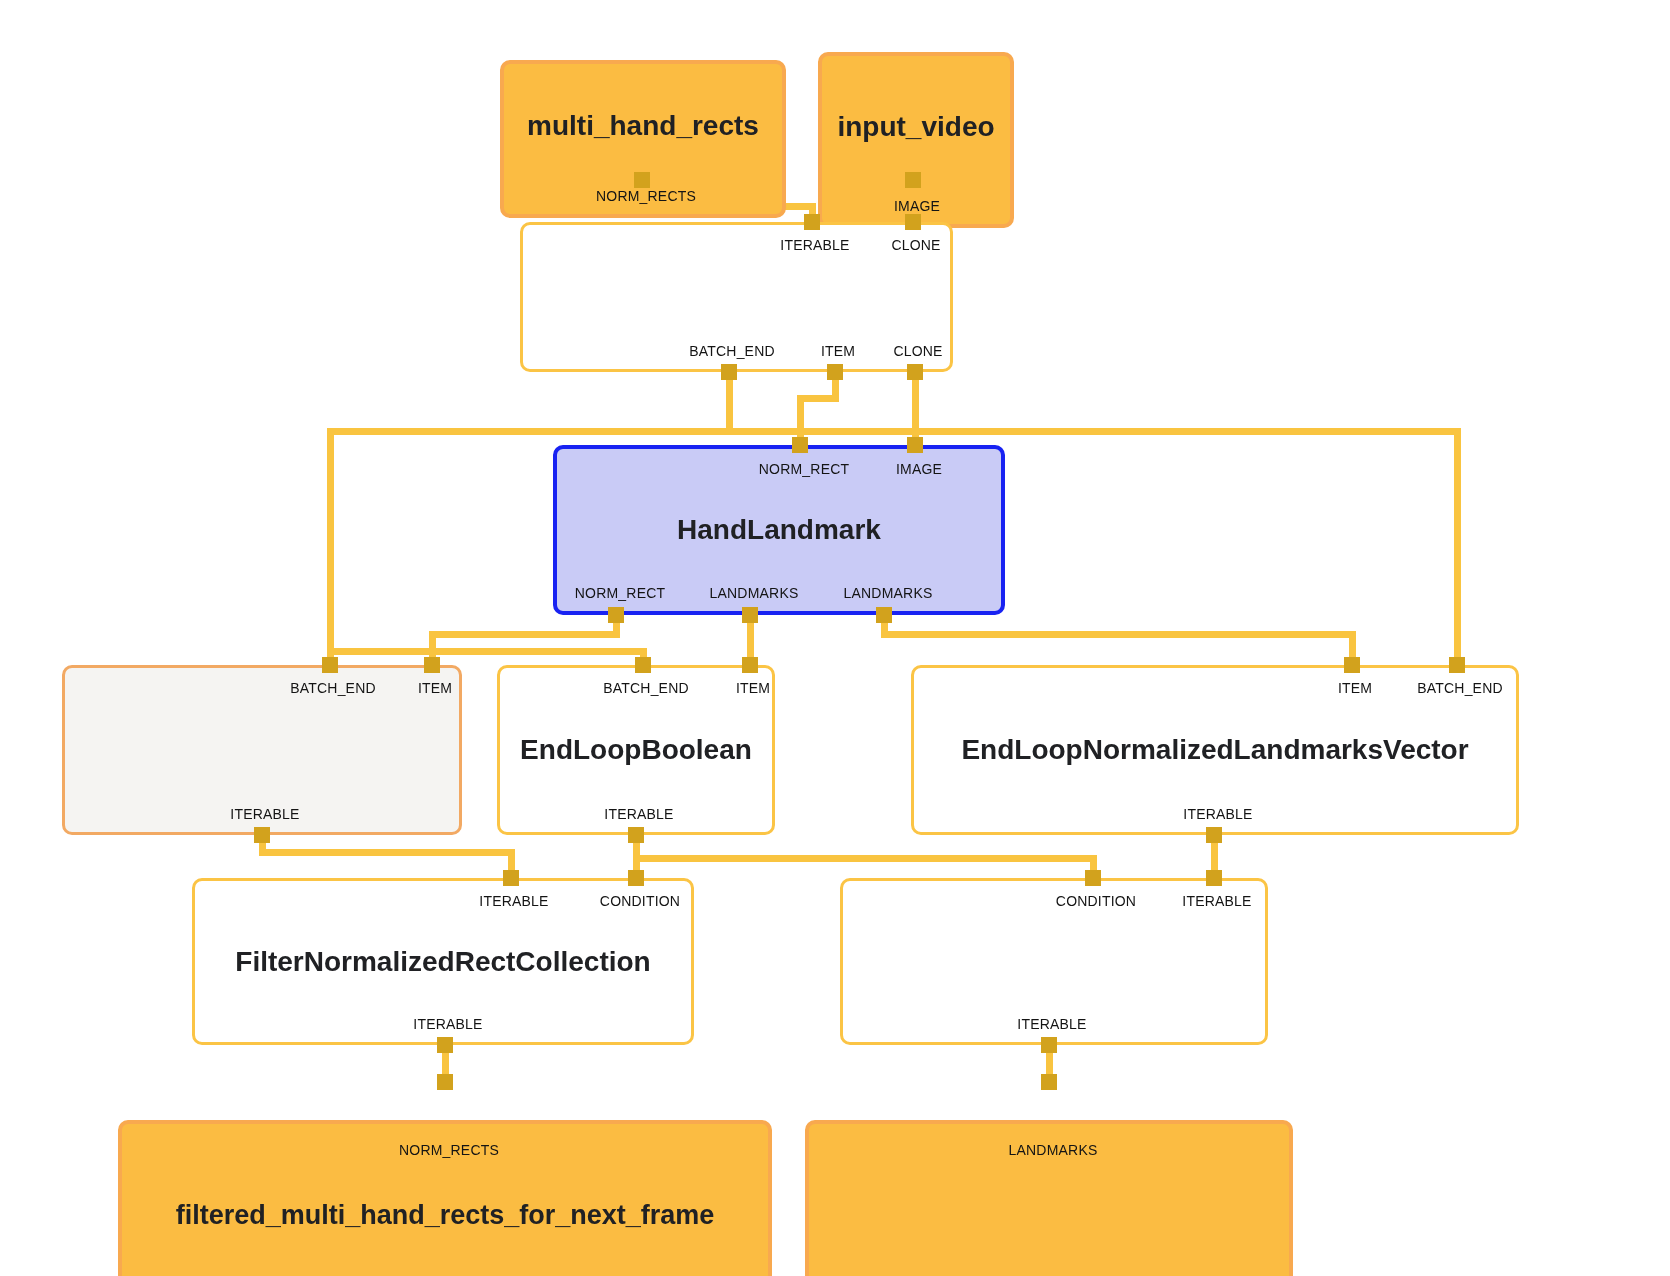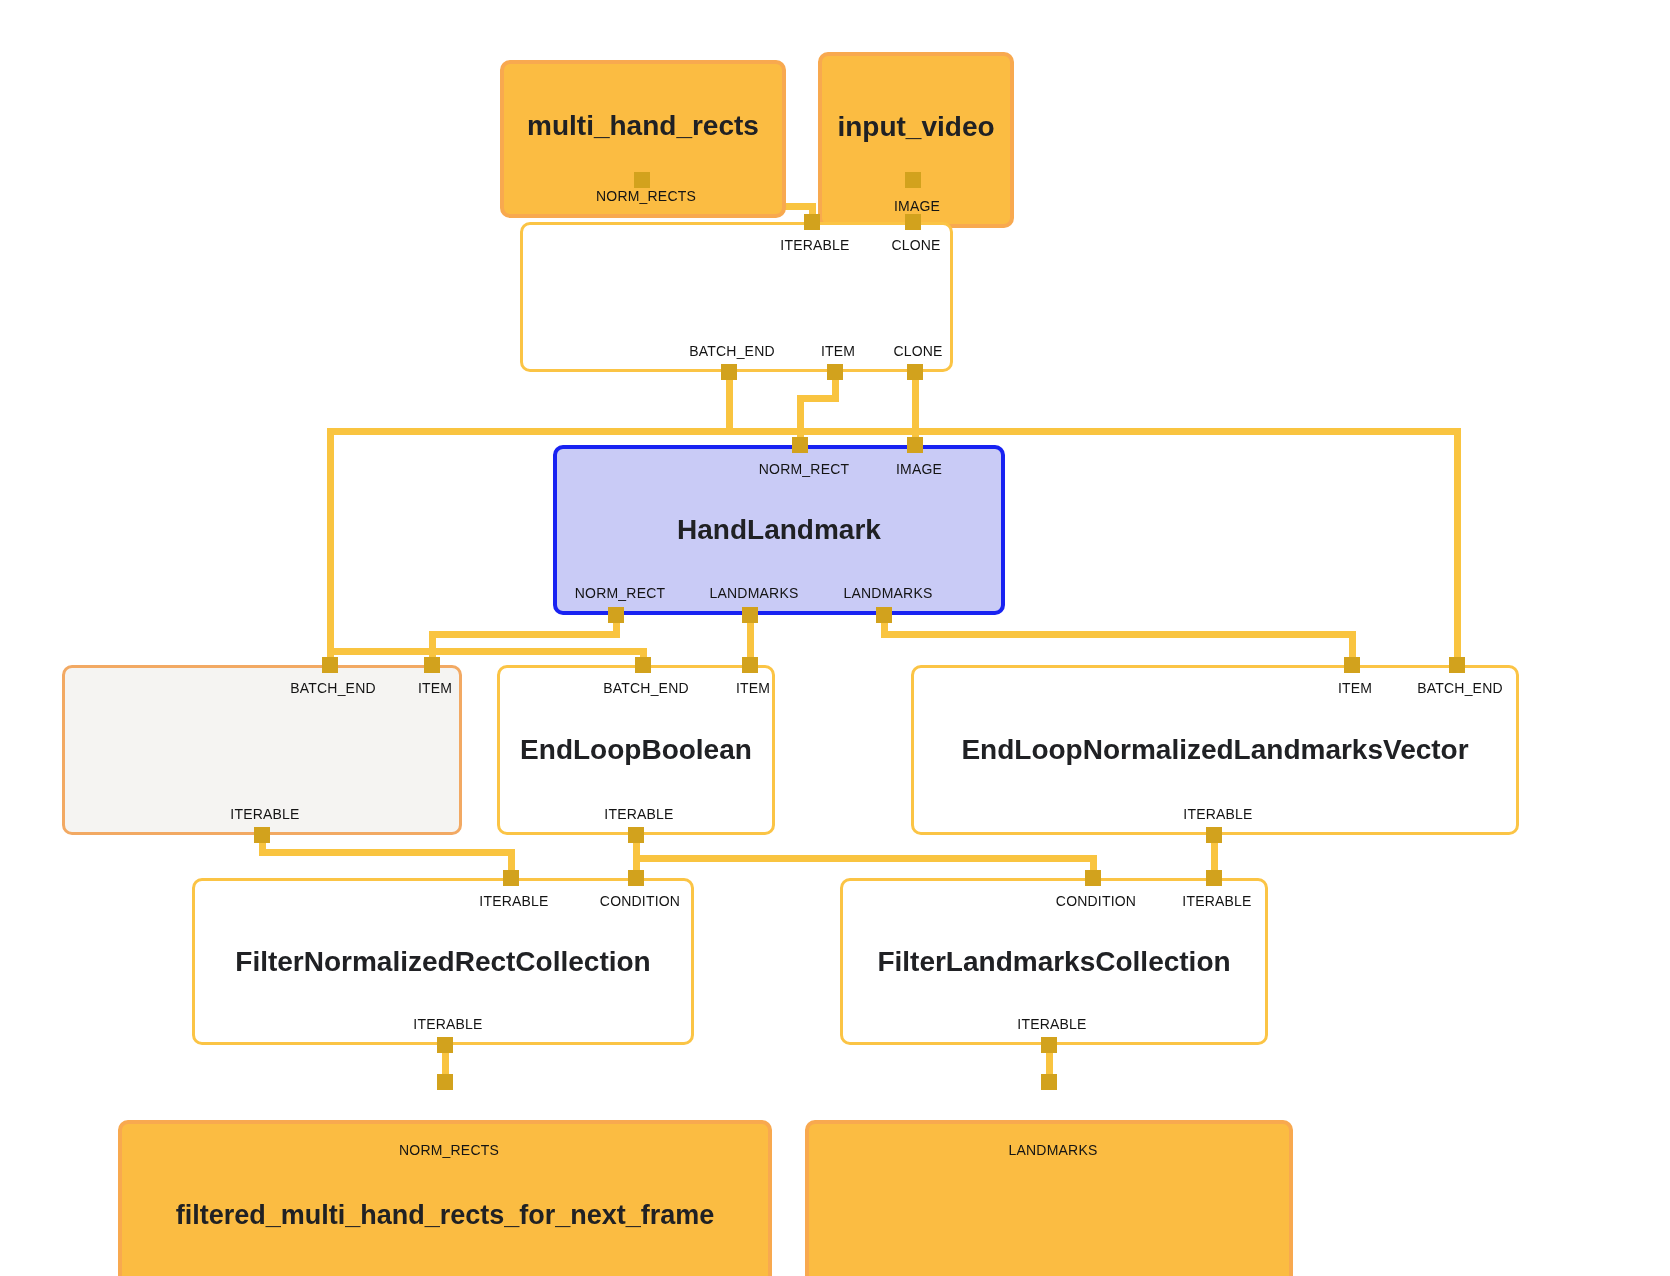--- a/index.html
+++ b/index.html
@@ -100,21 +100,20 @@
   <div class="node calc" style="left:192px;top:878px;width:502px;height:167px;">
     <div class="plabel ptop" style="left:319px;">ITERABLE</div>
     <div class="plabel ptop" style="left:445px;">CONDITION</div>
     <div class="title">FilterNormalizedRectCollection</div>
     <div class="plabel pbot" style="left:253px;">ITERABLE</div>
   </div>
 
   <div class="node calc" style="left:840px;top:878px;width:428px;height:167px;">
     <div class="plabel ptop" style="left:253px;">CONDITION</div>
     <div class="plabel ptop" style="left:374px;">ITERABLE</div>
-    <div class="title">FilterLandmarksCollection</div>
     <div class="plabel pbot" style="left:209px;">ITERABLE</div>
   </div>
 
   <div class="node stream" style="left:118px;top:1082px;width:654px;height:173px;">
     <div class="plabel ptop" style="left:327px;top:18px;">NORM_RECTS</div>
     <div class="title long" style="margin-top:18px;">filtered_multi_hand_rects_for_next_frame</div>
   </div>
 
   <div class="node stream" style="left:805px;top:1082px;width:488px;height:173px;">
     <div class="plabel ptop" style="left:244px;top:18px;">LANDMARKS</div>

